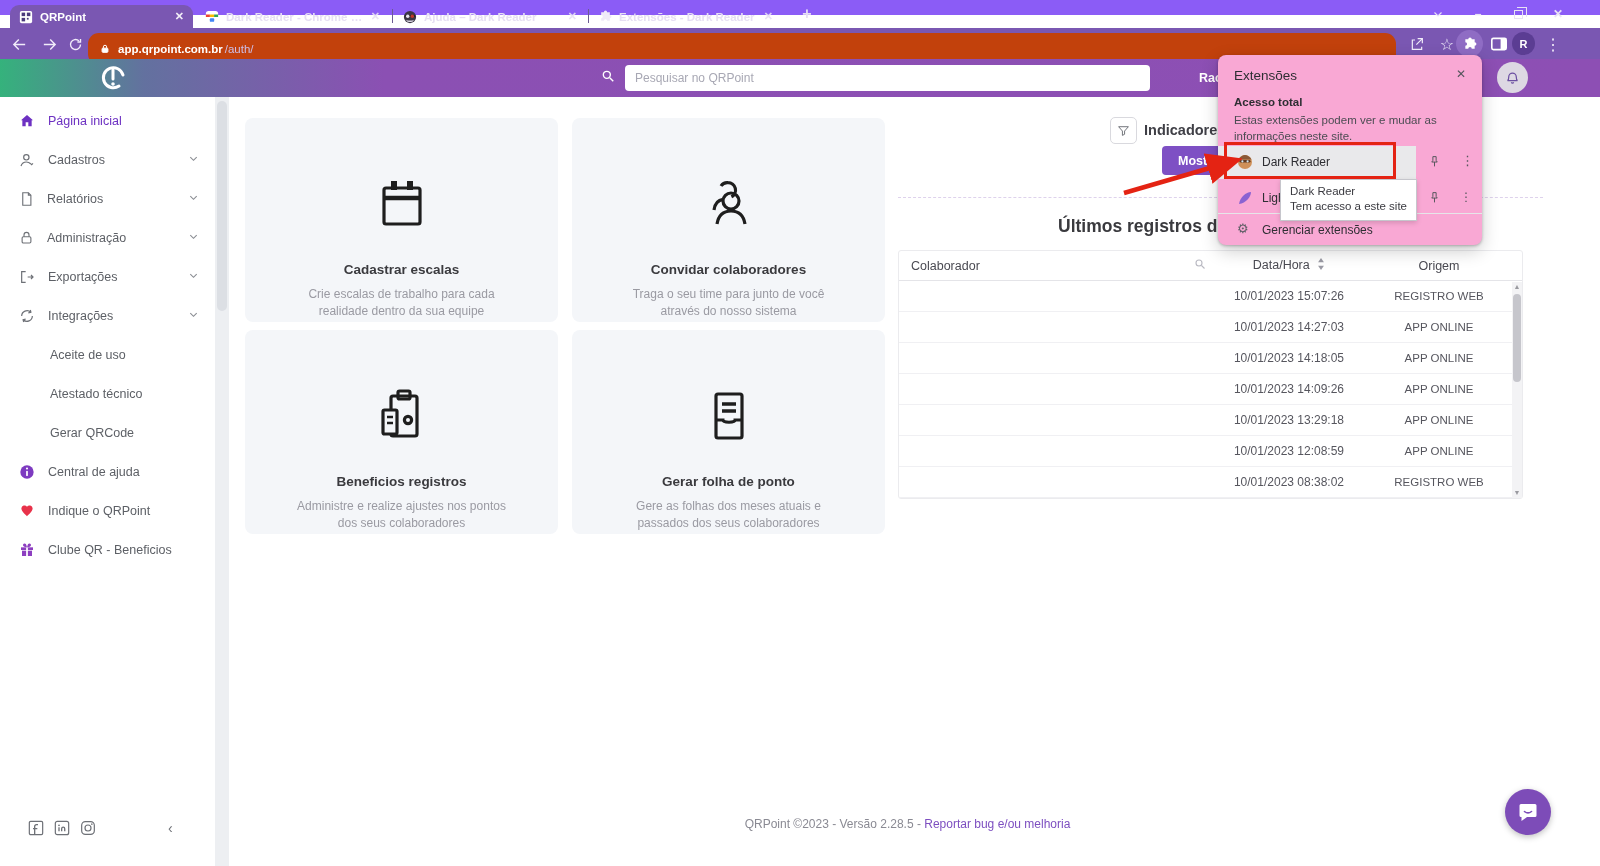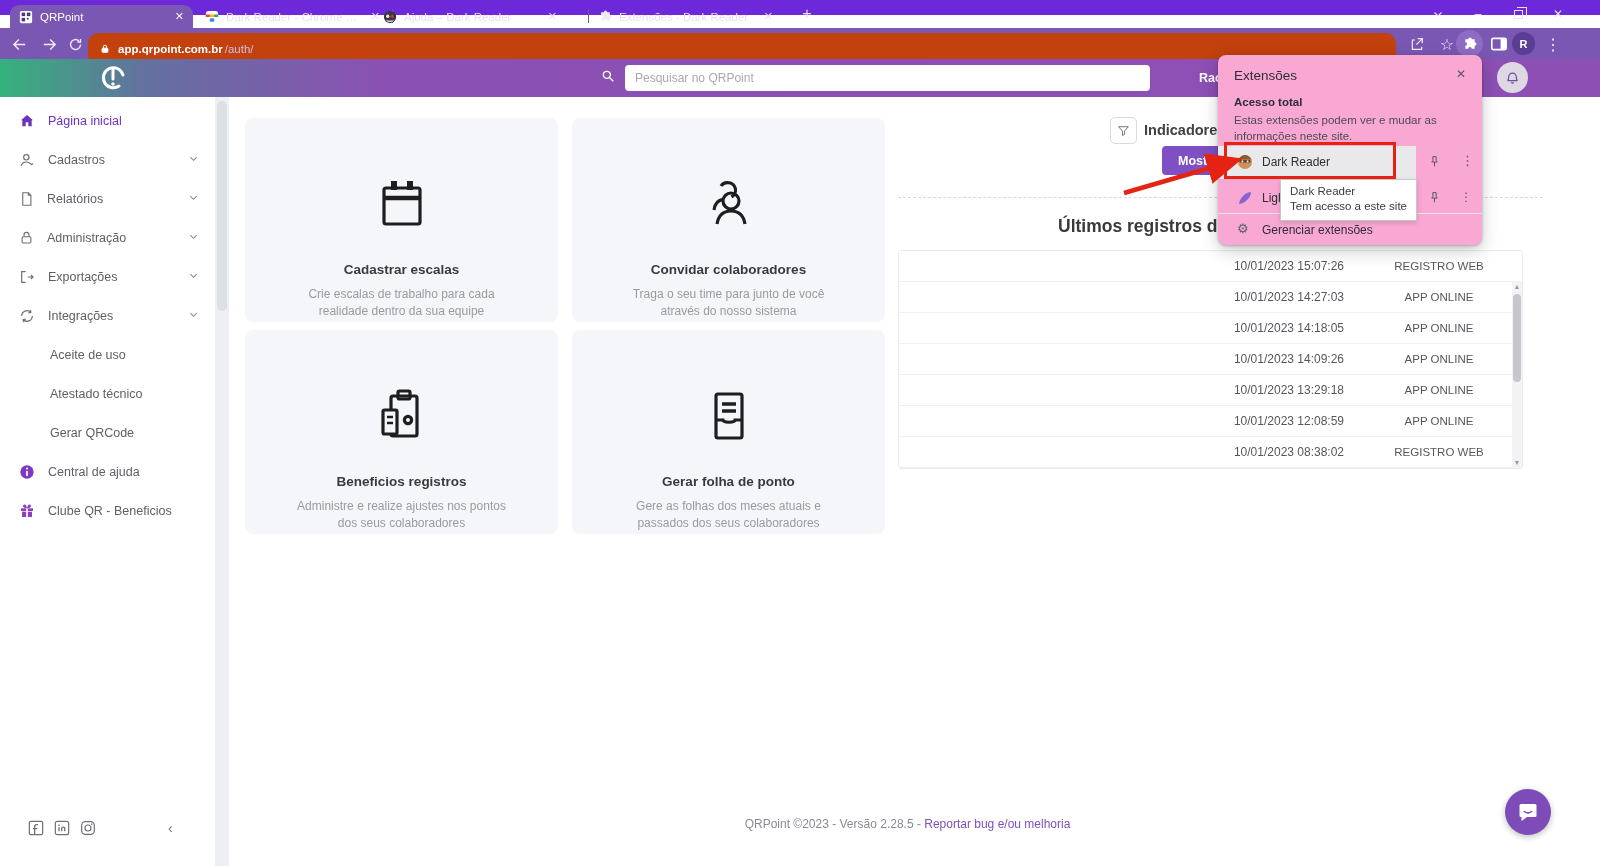--- a/index.html
+++ b/index.html
@@ -1,20 +1,20 @@
 <!DOCTYPE html>
 <html><head>
 <meta charset="utf-8">
 <style>
   * { box-sizing: border-box; margin: 0; padding: 0; }
   html,body { width:1600px; height:866px; }
   body { font-family:"Liberation Sans", sans-serif; position:relative; overflow:hidden; background:#fff; }
 
   
-  .titlebar { position:absolute; left:0; top:0; width:1600px; height:15px; background:#6d28d9; }
+  .titlebar { position:absolute; left:0; top:0; width:1600px; height:15px; background:#8b5cf6;font-weight:bold; }
   .tab { position:absolute; top:5px; height:23px; border-radius:9px 9px 0 0; display:flex; align-items:center; gap:7px; padding:0 9px; color:#e6dff3; font-size:11.5px; white-space:nowrap; overflow:hidden; }
   .tab.active { background:#7a57b2; color:#fff; }
   .tab .ttl { flex:1; overflow:hidden; text-overflow:ellipsis; }
   .tab .tclose { font-size:11px; color:inherit; opacity:.9; flex:0 0 auto; }
   .tabsep { position:absolute; top:9px; width:1px; height:14px; background:#6b5a93; }
   .newtab { position:absolute; left:795px; top:2px; width:24px; height:24px; color:#e6dff3; font-size:16px; display:flex; align-items:center; justify-content:center; }
   .wctrl { position:absolute; top:0; height:28px; width:40px; display:flex; align-items:center; justify-content:center; color:#e8e2f4; font-size:12px; }
   .restore-glyph { width:9px; height:9px; border:1px solid #e8e2f4; position:relative; }
   .restore-glyph:before { content:""; position:absolute; left:2px; top:-4px; width:9px; height:9px; border:1px solid #e8e2f4; border-left:none; border-bottom:none; }
 
@@ -124,21 +124,21 @@
         <rect x="1" y="1" width="14" height="14" rx="3" fill="#fff"></rect>
         <path d="M1 5h4.6v3H1z" fill="#ea4335"></path>
         <path d="M5.6 5h4.8v3H5.6z" fill="#fbbc04"></path>
         <path d="M10.4 5h4.6v3h-4.6z" fill="#34a853"></path>
         <rect x="5.5" y="9.5" width="5" height="4" rx="1" fill="#4285f4"></rect>
       </svg>
     <span class="ttl">Dark Reader - Chrome Web Store</span>
     <span class="tclose">✕</span>
   </div>
   <div class="tabsep" style="left:392px;"></div>
-  <div class="tab" style="left:374px;width:192px;justify-content:space-between;">
+  <div class="tab" style="left:394px;width:192px;justify-content:space-between;">
     <svg width="14" height="14" viewBox="0 0 16 16">
         <circle cx="8" cy="8" r="7" fill="#3b3644"></circle>
         <path d="M2 6h12v2H2z" fill="#1e1b24"></path>
         <circle cx="5.4" cy="7" r="2" fill="#e8e4ef"></circle>
         <circle cx="10.6" cy="7" r="2" fill="#c0392b"></circle>
         <path d="M4 11c1.2 1.4 6.8 1.4 8 0v1.5c-1.5 1.6-6.5 1.6-8 0z" fill="#d9d4e2"></path>
       </svg>
     <span class="ttl">Ajuda – Dark Reader</span>
     <span class="tclose">✕</span>
   </div>
@@ -302,20 +302,26 @@
   <div class="side-sub">
       <span>Gerar QRCode</span>
     </div>
   <div class="side-item">
     <svg width="16" height="16" viewBox="0 0 24 24">
         <circle cx="12" cy="12" r="10" fill="#7d3ac0"></circle>
         <rect x="10.7" y="10" width="2.6" height="8" rx="1.3" fill="#fff"></rect>
         <circle cx="12" cy="6.8" r="1.6" fill="#fff"></circle>
       </svg>
     <span>Central de ajuda</span>
+  </div>
+  <div class="side-item">
+    <svg width="16" height="15" viewBox="0 0 24 24">
+        <path d="M12 21S3 14.5 3 8.5A5 5 0 0 1 12 6a5 5 0 0 1 9 2.5C21 14.5 12 21 12 21z" fill="#e8324a"></path>
+      </svg>
+    <span>Indique o QRPoint</span>
   </div>
   <div class="side-item">
     <svg width="16" height="16" viewBox="0 0 24 24">
         <rect x="3" y="8" width="18" height="4" fill="#8d3fc0"></rect>
         <rect x="4.5" y="13" width="15" height="8" fill="#8d3fc0"></rect>
         <rect x="10.7" y="8" width="2.6" height="13" fill="#fff"></rect>
         <path d="M12 8C9 8 6 7 6 5a2.5 2.5 0 0 1 5-.5L12 8zm0 0c3 0 6-1 6-3a2.5 2.5 0 0 0-5-.5z" fill="#8d3fc0"></path>
       </svg>
     <span>Clube QR - Beneficios</span>
   </div>
@@ -397,20 +403,37 @@
   <svg width="13" height="13" viewBox="0 0 24 24" fill="none" stroke="currentColor" stroke-width="1.8">
       <path d="M3 5h18l-7 8v6l-4 2v-8z"></path>
     </svg>
 </div>
 <div class="indic-title">Indicadores d</div>
 <button class="show-btn">Mostrar</button>
 <div class="dashsep"></div>
 <div class="rec-title">Últimos registros de</div>
 
 <div class="rtable">
+  <div class="thead">
+    <div class="col-c">
+      <span>Colaborador</span>
+      <span class="hsrch"><svg width="12" height="12" viewBox="0 0 24 24" fill="none" stroke="currentColor" stroke-width="2.2">
+            <circle cx="10" cy="10" r="6"></circle>
+            <path d="M15 15l6 6"></path>
+          </svg></span>
+    </div>
+    <div class="col-d">
+      <span>Data/Hora</span>
+      <span class="sortic"><svg width="8" height="12" viewBox="0 0 8 14" fill="#9a9aa4">
+            <path d="M4 0l3.4 5H.6z"></path>
+            <path d="M4 14L.6 9h6.8z"></path>
+          </svg></span>
+    </div>
+    <div class="col-o" style="font-size:12.5px;">Origem</div>
+  </div>
   <div class="trow">
       <div class="col-c"></div>
       <div class="col-d">10/01/2023 15:07:26</div>
       <div class="col-o">REGISTRO WEB</div>
     </div>
   <div class="trow">
       <div class="col-c"></div>
       <div class="col-d">10/01/2023 14:27:03</div>
       <div class="col-o">APP ONLINE</div>
     </div>

